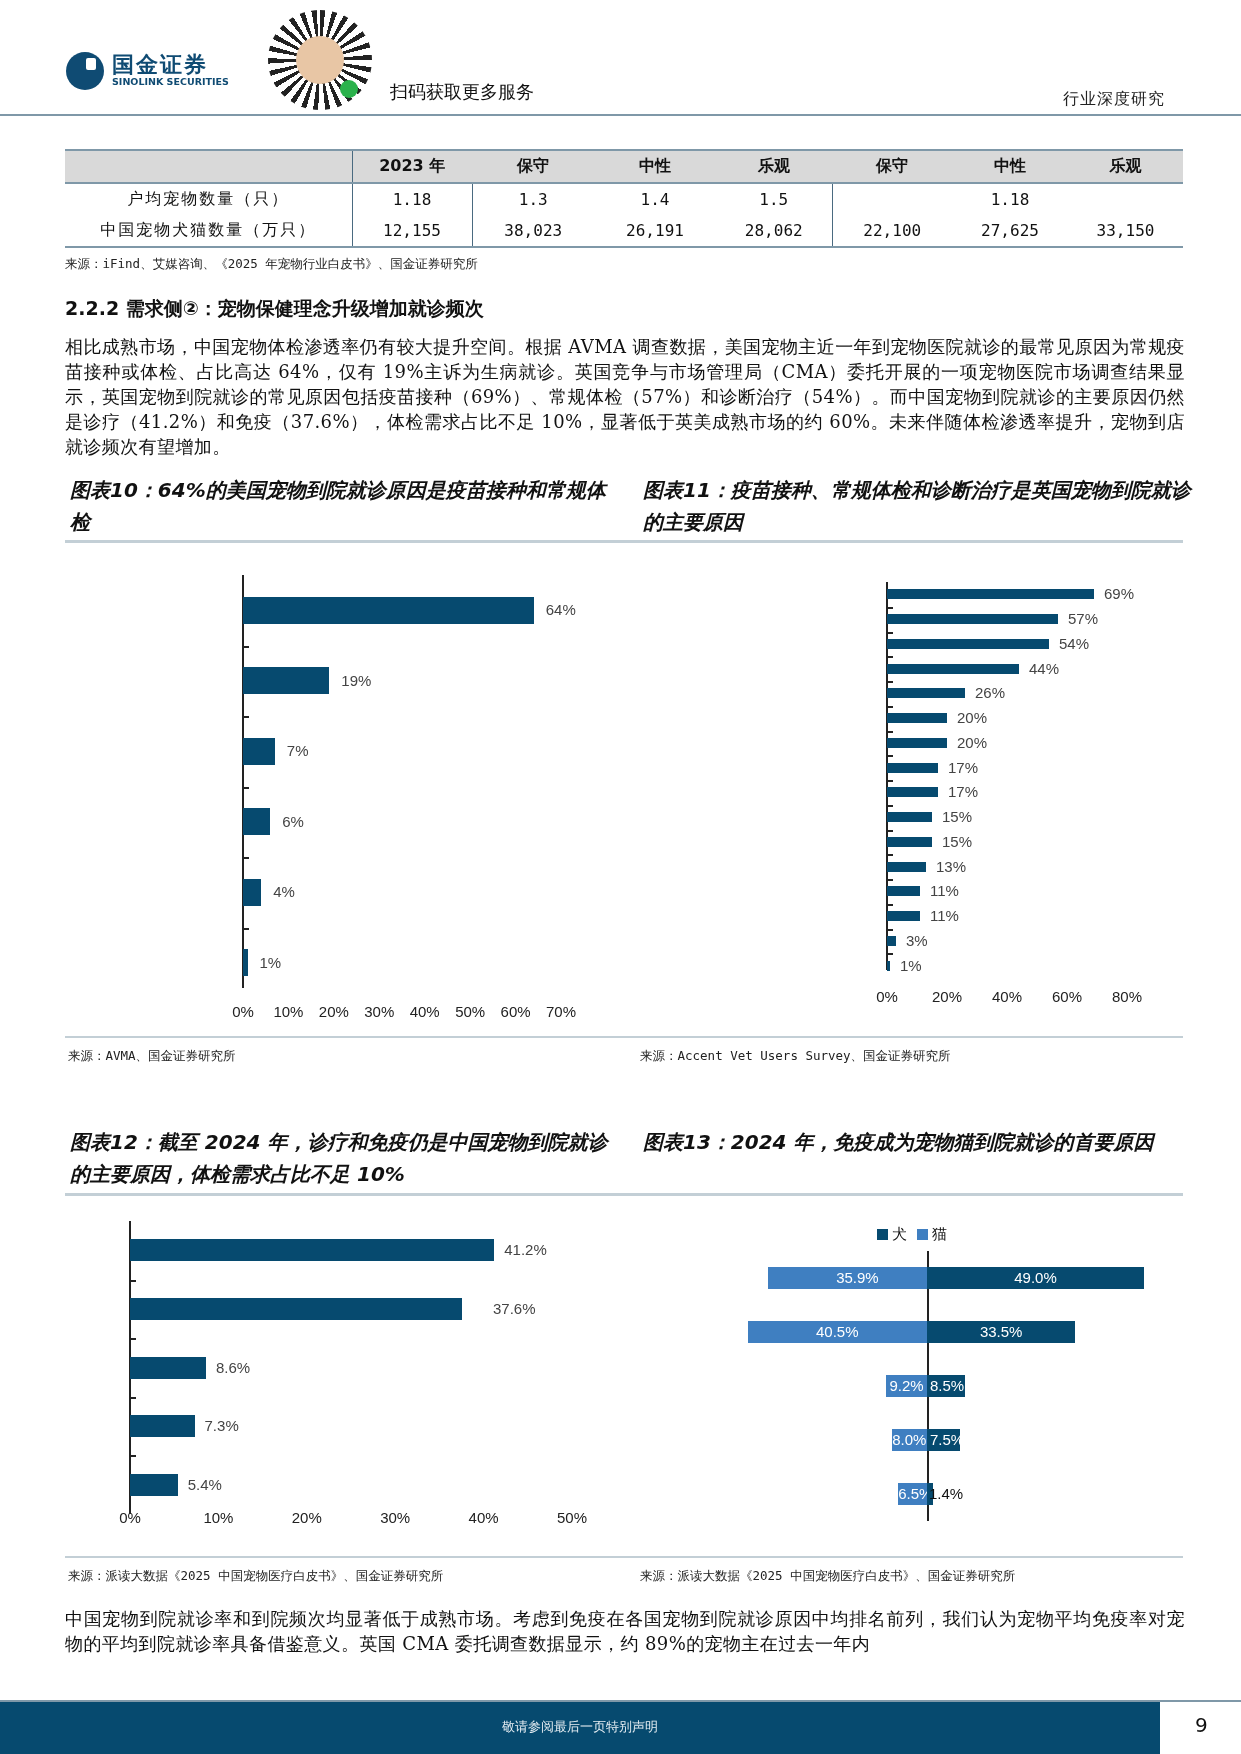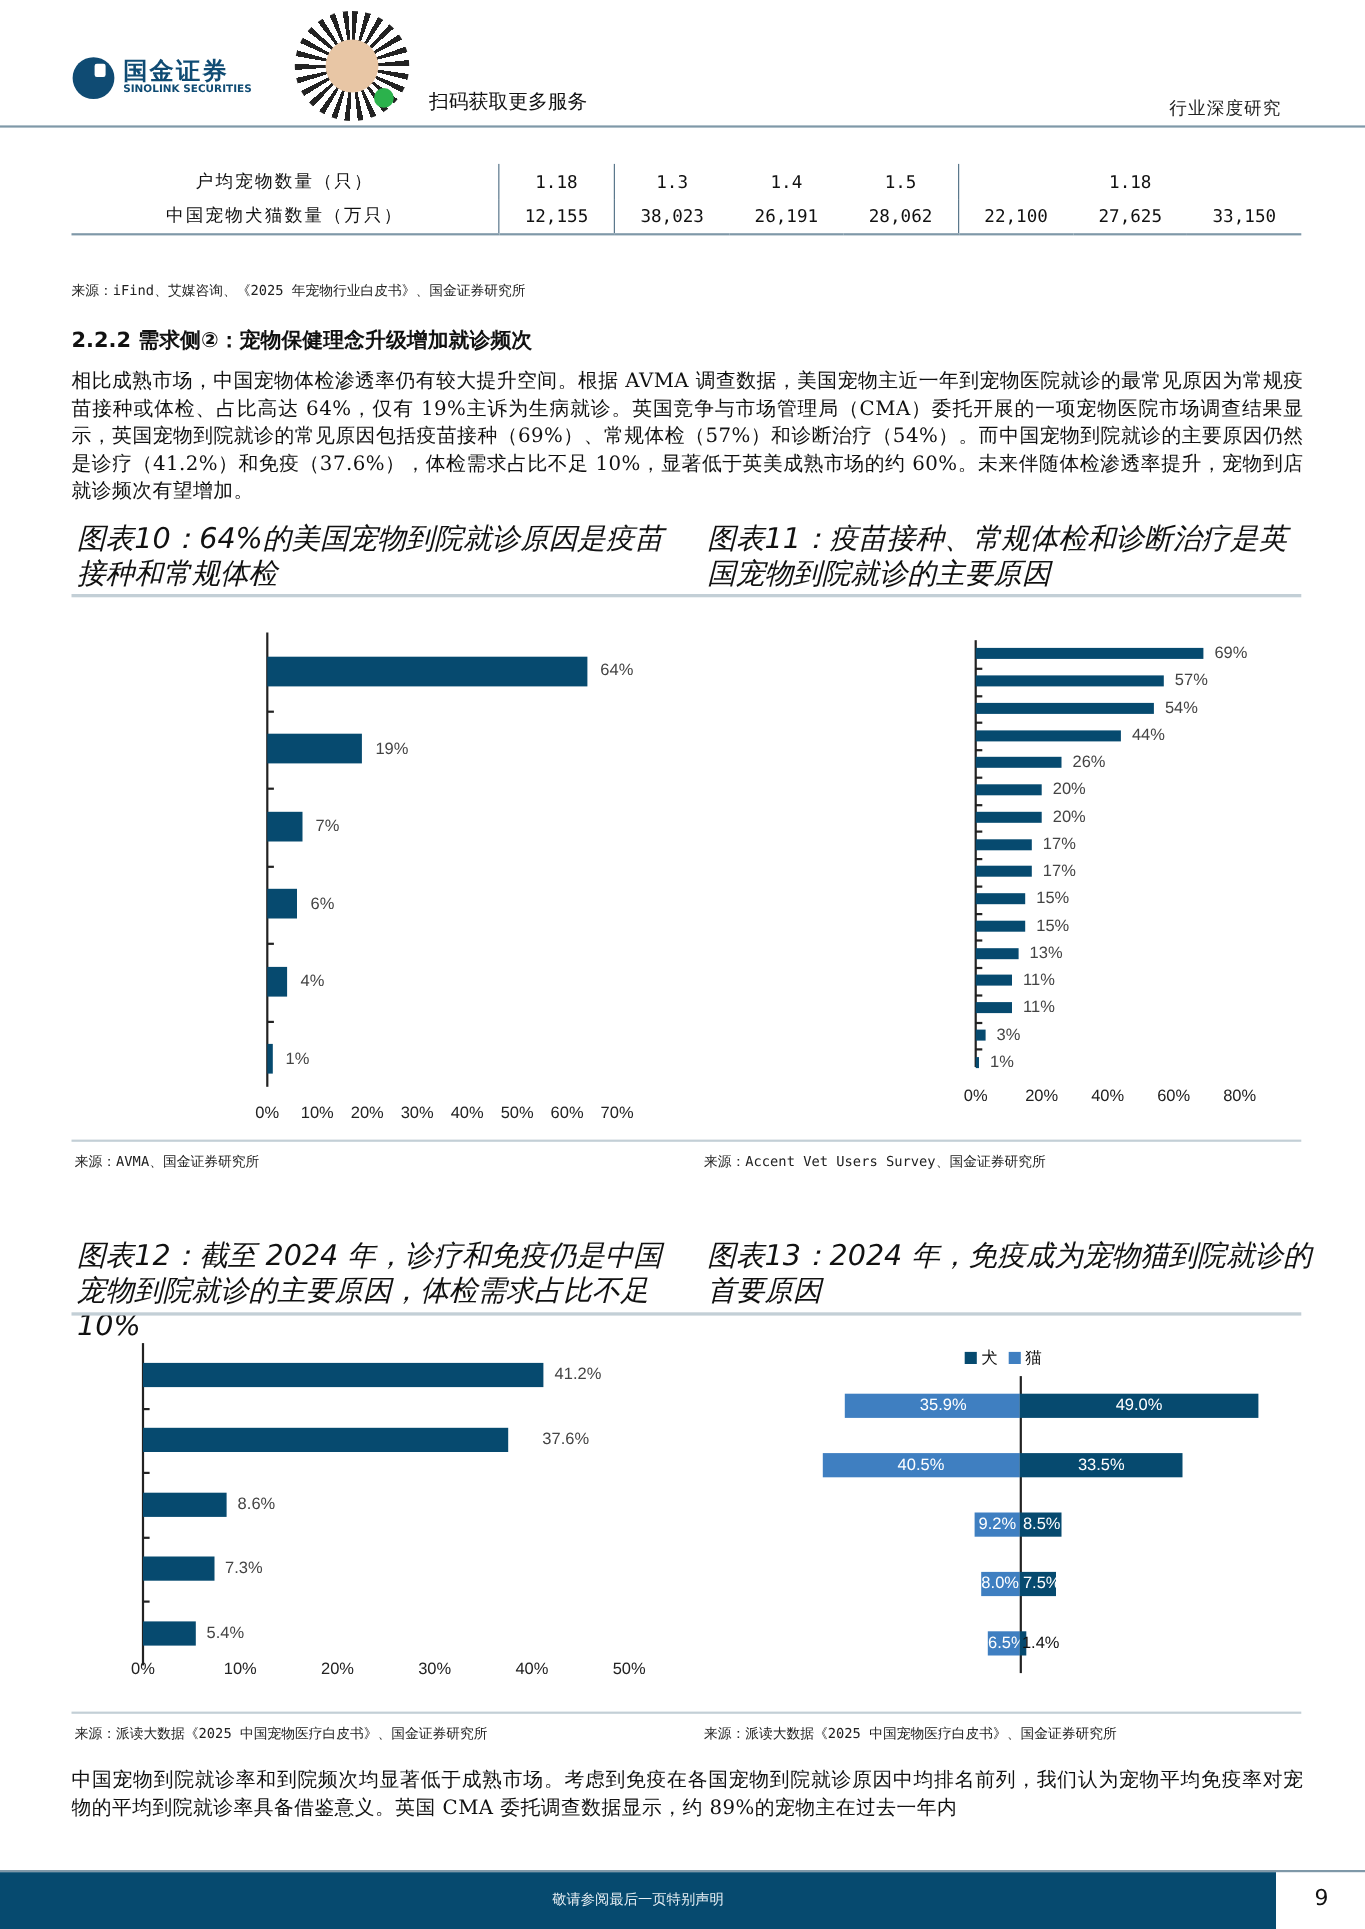--- a/index.html
+++ b/index.html
@@ -25,21 +25,21 @@
   table.proj th { background: #d9d9d9; height: 33px; font-weight: bold; text-align: center; border-top: 2px solid #7f98a8; border-bottom: 2px solid #7f98a8; }
   table.proj td { height: 32px; text-align: center; font-family: "DejaVu Sans Mono", monospace; }
   table.proj td.rowlabel { font-family: "DejaVu Serif", serif; letter-spacing: 2px; }
   table.proj tr:last-child td { border-bottom: 2px solid #7f98a8; }
   .vsep { border-left: 1.5px solid #4a6a80; }
   .src { font-size: 12.5px; font-family: "DejaVu Sans Mono", monospace; color: #222; }
 
   .h3 { left: 65px; top: 296px; font-size: 19px; font-weight: bold; color: #111; }
   .para { left: 65px; width: 1120px; font-size: 18px; line-height: 25px; font-family: "DejaVu Serif", serif; color: #111; letter-spacing: 0.4px; text-align: justify; }
 
-  .fig-title { font-size: 26px; font-weight: normal; font-style: italic; line-height: 32px; color: #111; width: 550px; }
+  .fig-title { font-size: 20px; font-weight: bold; font-style: italic; line-height: 32px; color: #111; width: 550px; }
   .fig-rule { height: 3px; background: #c3cfd6; }
   .bottom-rule { height: 2px; background: #c3cfd6; }
 
   
   .chart { position: absolute; }
   .bar { position: absolute; background: #064a6f; }
   .bar.cat { background: #3f7fc1; }
   .axis-y { position: absolute; width: 2px; background: #222; }
   .val { position: absolute; font-family: "Liberation Sans", sans-serif; color: #444; white-space: nowrap; }
   .tick { position: absolute; font-family: "Liberation Sans", sans-serif; color: #222; white-space: nowrap; transform: translateX(-50%); }
@@ -59,20 +59,30 @@
 <div class="abs logo-en">SINOLINK SECURITIES</div>
 <div class="abs qr"></div>
 <div class="abs qr-center"></div>
 <div class="abs qr-badge"></div>
 <div class="abs scan-text">扫码获取更多服务</div>
 <div class="abs doc-type">行业深度研究</div>
 <div class="abs header-rule"></div>
 
 <table class="proj">
   <tbody>
+      <tr>
+    <th style="width:287px"></th>
+    <th class="vsep" style="width:120px">2023 年</th>
+    <th style="width:122px">保守</th>
+    <th style="width:122px">中性</th>
+    <th style="width:116px">乐观</th>
+    <th style="width:120px">保守</th>
+    <th style="width:116px">中性</th>
+    <th>乐观</th>
+  </tr>
   <tr>
     <td class="rowlabel">户均宠物数量（只）</td>
     <td class="vsep">1.18</td>
     <td class="vsep">1.3</td>
     <td>1.4</td>
     <td>1.5</td>
     <td class="vsep"></td>
     <td>1.18</td>
     <td></td>
   </tr>

